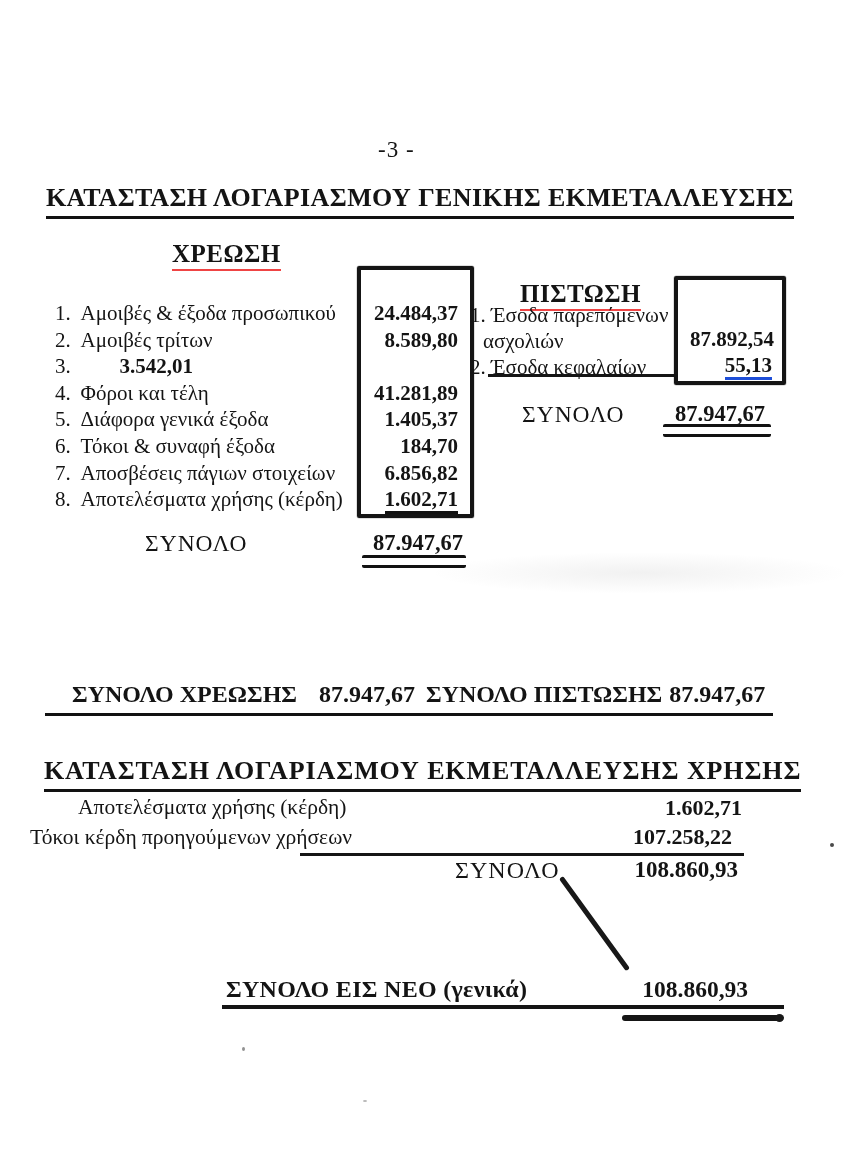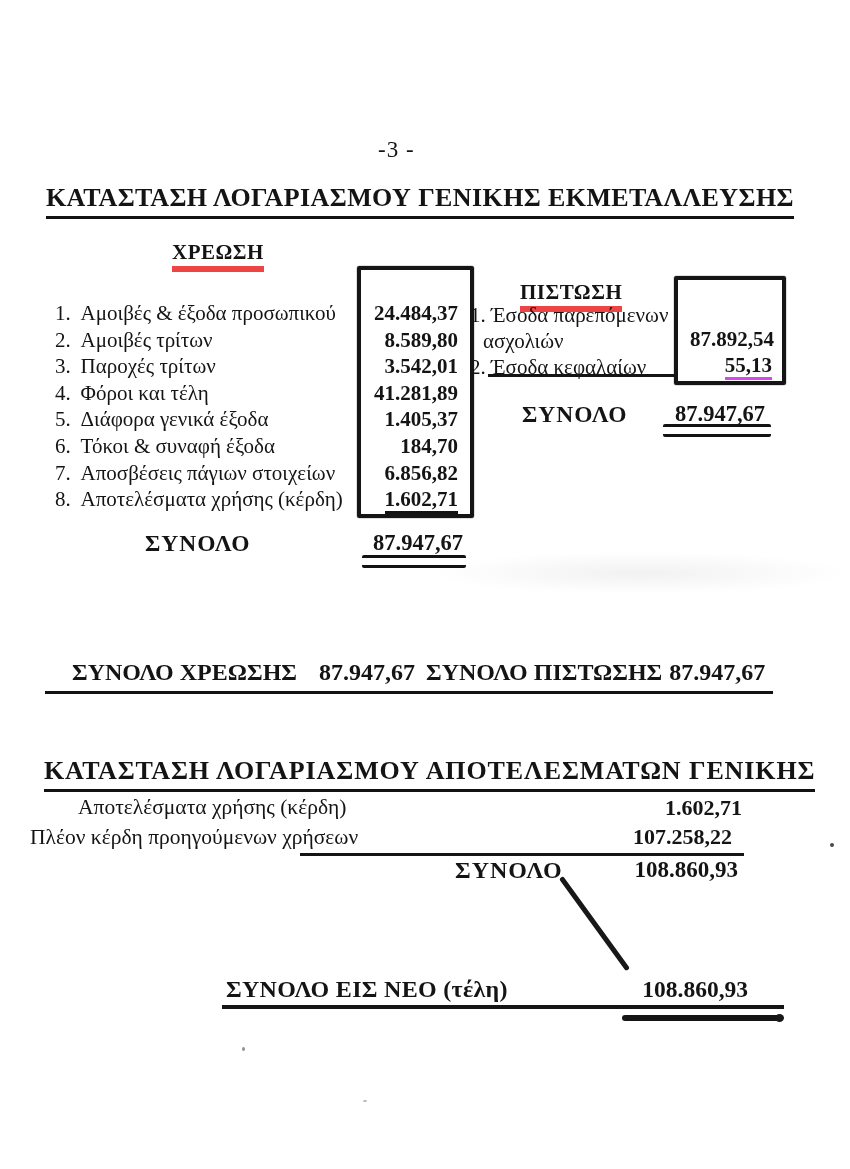--- a/index.html
+++ b/index.html
@@ -8,56 +8,56 @@
     font-family:"Liberation Serif","DejaVu Serif",serif;color:#141414;overflow:hidden;
   }
   .abs{position:absolute;}
   
   .page-num{left:378px;top:137px;font-size:23px;letter-spacing:1px;}
   
   .doc-title{font-weight:bold;font-size:26px;letter-spacing:.4px;border-bottom:3.5px solid #121212;padding-bottom:3px;white-space:nowrap;}
   .title1{left:46px;top:183px;text-align:right;}
   .title2{left:44px;top:756px;letter-spacing:.9px;}
   
-  .col-hdr{font-weight:bold;font-size:21px;letter-spacing:.5px;border-bottom:6px solid #ef4444;padding-bottom:1px;}
+  .col-hdr{font-weight:bold;font-size:25px;letter-spacing:.5px;border-bottom:2px solid #ef4444;padding-bottom:1px;}
   .hdr-debit{left:172px;top:240px;}
   .hdr-credit{left:520px;top:240px;margin-top:40px;}
   
   .drawn-box{border:4px solid #151515;border-radius:2px;box-shadow:0 0 0 .5px rgba(0,0,0,.25);}
   .debit-box{left:357px;top:266px;width:109px;height:244px;}
   .credit-box{left:674px;top:276px;width:104px;height:101px;}
   
   .debit-rows{left:55px;top:300px;width:410px;}
   .debit-row{display:flex;line-height:26.6px;font-size:21px;}
   .debit-row .num{width:26px;}
   .debit-row .lbl{width:272px;}
   .debit-row .amt{width:112px;text-align:right;font-weight:bold;padding-right:7px;}
   .u-amt{border-bottom:3px solid #121212;}
   
   .credit-rows{left:470px;top:302px;width:236px;font-size:21px;line-height:26px;}
   .credit-line2{padding-left:13px;}
   .credit-amt{font-weight:bold;font-size:21px;text-align:right;font-family:Liberation Serif, serif;}
   .credit-amt1{left:672px;top:327px;width:102px;}
   .credit-amt2{left:672px;top:353px;width:100px;padding-right:2px;}
-  .u-inline{border-bottom:3px solid #d946ef;margin-top:28px;}
+  .u-inline{border-bottom:3px solid #1d4ed8;margin-top:28px;}
   
-  .total-lbl{font-weight:bold;font-size:23.5px;letter-spacing:1px;}
+  .total-lbl{font-weight:normal;font-size:23.5px;letter-spacing:1px;}
   .total-amt{font-weight:bold;font-size:22.5px;text-align:right;}
   .credit-total-lbl{left:522px;top:401px;}
   .credit-total-amt{left:645px;top:401px;width:120px;}
   .debit-total-lbl{left:145px;top:530px;}
   .debit-total-amt{left:345px;top:530px;width:118px;}
   .dbl-rule{height:7px;border-top:3px solid #121212;border-bottom:3.5px solid #121212;border-radius:2px;}
   .credit-dbl{left:663px;top:424px;width:108px;}
   .debit-dbl{left:362px;top:555px;width:104px;}
   
   .rule{background:#151515;}
   .credit-underline{left:488px;top:374px;width:188px;height:2.5px;}
   
-  .totals-line{left:45px;top:659px;border-bottom:3.5px solid #121212;padding:0 8px 5px 27px;font-weight:bold;font-size:24px;white-space:nowrap;}
+  .totals-line{left:45px;top:681px;border-bottom:3.5px solid #121212;padding:0 8px 5px 27px;font-weight:bold;font-size:24px;white-space:nowrap;}
   .totals-line .gap1{margin-left:22px;}
   .totals-line .gap2{margin-left:11px;}
   .totals-line .gap3{margin-left:7px;}
   
   .res-lbl{font-size:21.5px;}
   .res-amt{font-weight:bold;font-size:22px;text-align:right;}
   .res1-lbl{left:78px;top:795px;}
   .res1-amt{left:600px;top:795px;width:142px;}
   .res2-lbl{left:30px;top:825px;}
   .res2-amt{left:586px;top:824px;width:146px;}
@@ -99,21 +99,20 @@
       <span class="lbl">Αμοιβές &amp; έξοδα προσωπικού</span>
       <span class="amt">24.484,37</span>
     </div>
     <div class="debit-row">
       <span class="num">2.</span>
       <span class="lbl">Αμοιβές τρίτων</span>
       <span class="amt">8.589,80</span>
     </div>
     <div class="debit-row">
       <span class="num">3.</span>
-      <span class="lbl">Παροχές τρίτων</span>
       <span class="amt">3.542,01</span>
     </div>
     <div class="debit-row">
       <span class="num">4.</span>
       <span class="lbl">Φόροι και τέλη</span>
       <span class="amt">41.281,89</span>
     </div>
     <div class="debit-row">
       <span class="num">5.</span>
       <span class="lbl">Διάφορα γενικά έξοδα</span>
@@ -151,35 +150,35 @@
   <div class="abs dbl-rule credit-dbl"></div>
 
   <div class="abs total-lbl debit-total-lbl">ΣΥΝΟΛΟ</div>
   <div class="abs total-amt debit-total-amt">87.947,67</div>
   <div class="abs dbl-rule debit-dbl"></div>
 
   <div class="abs totals-line">
     <span>ΣΥΝΟΛΟ ΧΡΕΩΣΗΣ</span><span class="gap1">87.947,67</span><span class="gap2">ΣΥΝΟΛΟ ΠΙΣΤΩΣΗΣ</span><span class="gap3">87.947,67</span>
   </div>
 
-  <div class="abs doc-title title2">ΚΑΤΑΣΤΑΣΗ ΛΟΓΑΡΙΑΣΜΟΥ ΑΠΟΤΕΛΕΣΜΑΤΩΝ ΓΕΝΙΚΗΣ</div>
+  <div class="abs doc-title title2">ΚΑΤΑΣΤΑΣΗ ΛΟΓΑΡΙΑΣΜΟΥ ΕΚΜΕΤΑΛΛΕΥΣΗΣ ΧΡΗΣΗΣ</div>
 
   <div class="abs res-lbl res1-lbl">Αποτελέσματα χρήσης (κέρδη)</div>
   <div class="abs res-amt res1-amt">1.602,71</div>
 
-  <div class="abs res-lbl res2-lbl">Πλέον κέρδη προηγούμενων χρήσεων</div>
+  <div class="abs res-lbl res2-lbl">Τόκοι κέρδη προηγούμενων χρήσεων</div>
   <div class="abs res-amt res2-amt">107.258,22</div>
   <div class="abs rule res-line"></div>
 
   <div class="abs total-lbl res3-lbl">ΣΥΝΟΛΟ</div>
   <div class="abs res-amt res3-amt">108.860,93</div>
 
   <div class="abs diag"></div>
 
-  <div class="abs final-lbl">ΣΥΝΟΛΟ ΕΙΣ ΝΕΟ (τέλη)</div>
+  <div class="abs final-lbl">ΣΥΝΟΛΟ ΕΙΣ ΝΕΟ (γενικά)</div>
   <div class="abs final-amt">108.860,93</div>
   <div class="abs rule final-line"></div>
   <div class="abs rule final-thick"></div>
 
   <div class="abs smudge"></div>
   <div class="abs speck speck-a"></div>
   <div class="abs speck speck-b"></div>
   <div class="abs speck speck-c"></div>
 </div>
 

